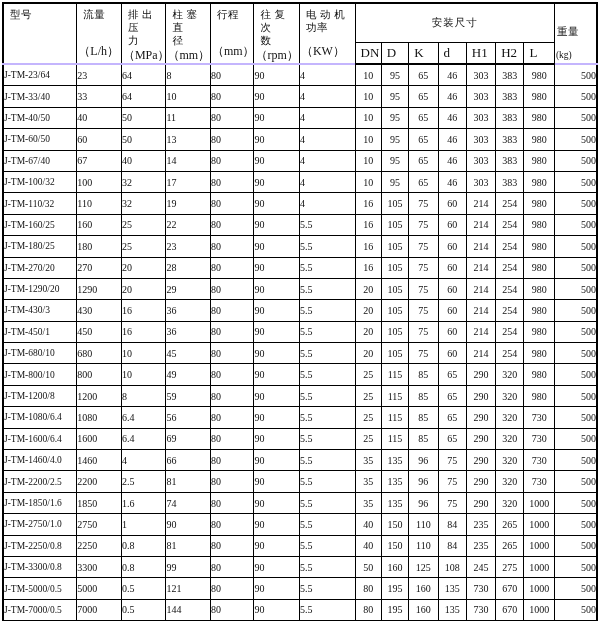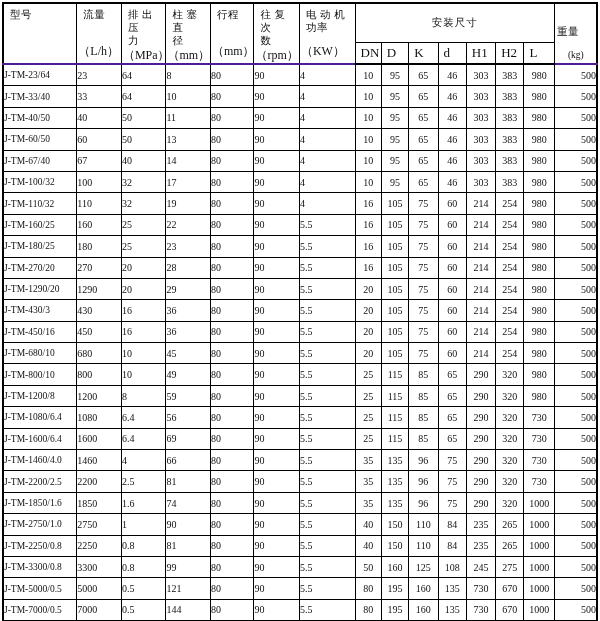--- a/index.html
+++ b/index.html
@@ -65,29 +65,29 @@
     letter-spacing: 1px;
   }
   tr.hrow2 th {
     height: 19px;
     font-size: 13px;
     vertical-align: middle;
     padding-left: 5px;
     border-bottom: 2px solid #000000;
   }
   th.weight-head .h-name { padding-top: 17px; padding-left: 1px; }
-  th.weight-head .h-unit { text-align: left; padding-left: 12px; font-size: 9.5px; }
+  th.weight-head .h-unit { text-align: left; padding-left: 0; font-size: 9.5px; }
 
   
   tbody td {
     height: 20.4px;
     font-size: 10px;
     vertical-align: middle;
   }
-  tbody tr:first-child td { border-top: 2px solid #4c1d95; margin-top: 24px; }
+  tbody tr:first-child td { border-top: 2px solid #c4b5fd; margin-top: 24px; }
   td.c-model  { text-align: left;  padding-left: 5px;  font-size: 9.5px; }
   td.c-val    { text-align: left;  padding-left: 8px;  }
   td.c-dim    { text-align: center; }
   td.c-weight { text-align: right; padding-right: 5px; }
 </style>
 </head>
 <body>
 
 <div class="page">
   <table class="spec">
@@ -375,21 +375,21 @@
           <td class="c-dim">20</td>
           <td class="c-dim">105</td>
           <td class="c-dim">75</td>
           <td class="c-dim">60</td>
           <td class="c-dim">214</td>
           <td class="c-dim">254</td>
           <td class="c-dim">980</td>
           <td class="c-weight">500</td>
         </tr>
         <tr>
-          <td class="c-model">J-TM-450/16</td>
+          <td class="c-model">J-TM-450/1</td>
           <td class="c-val">450</td>
           <td class="c-val">16</td>
           <td class="c-val">36</td>
           <td class="c-val">80</td>
           <td class="c-val">90</td>
           <td class="c-val">5.5</td>
           <td class="c-dim">20</td>
           <td class="c-dim">105</td>
           <td class="c-dim">75</td>
           <td class="c-dim">60</td>

